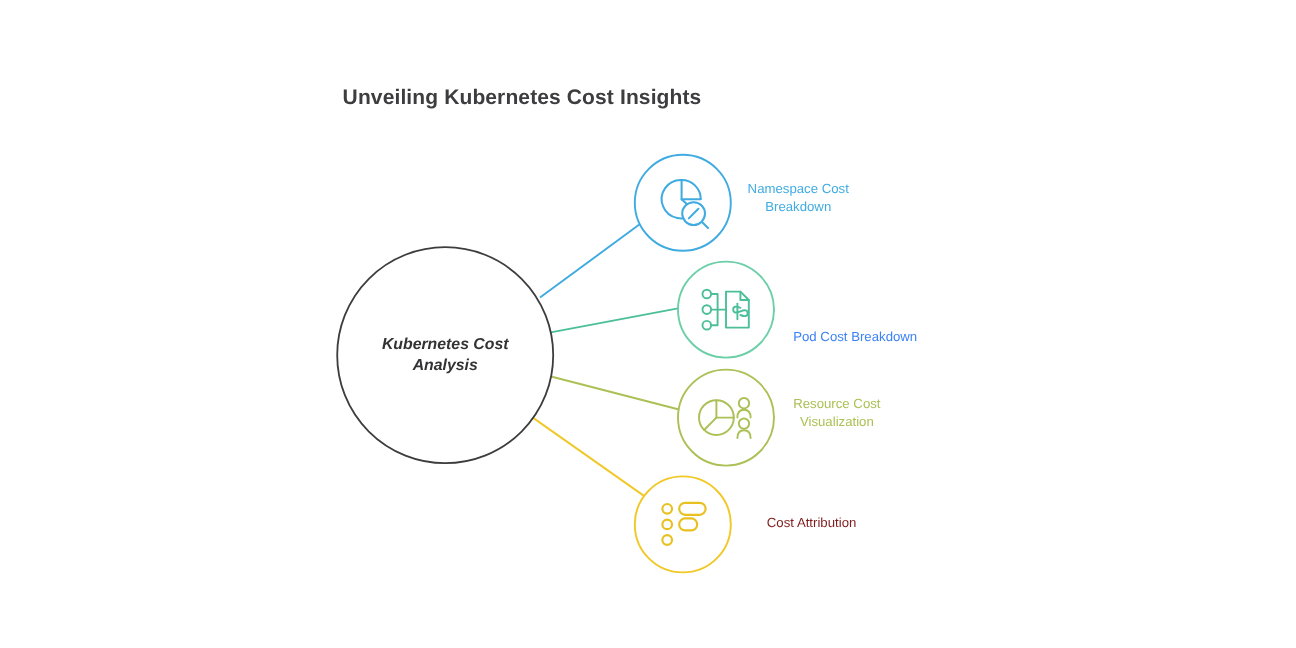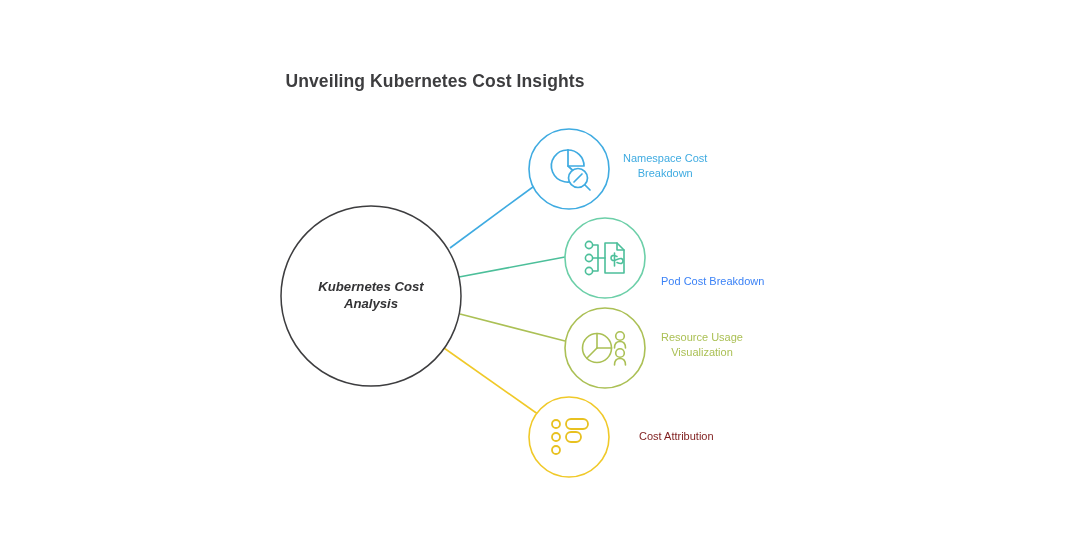--- a/index.html
+++ b/index.html
@@ -151,17 +151,17 @@
     </g>
   </svg>
 
   <div class="center-text-wrap">
     <div class="center-title">Kubernetes Cost Analysis</div>
   </div>
 
   <div class="node-label lbl-0">Namespace Cost
 Breakdown</div>
   <div class="node-label lbl-1">Pod Cost Breakdown</div>
-  <div class="node-label lbl-2">Resource Usage
+  <div class="node-label lbl-2">Resource Cost
 Visualization</div>
   <div class="node-label lbl-3">Cost Attribution</div>
 
 </div>
 
 </body></html>

